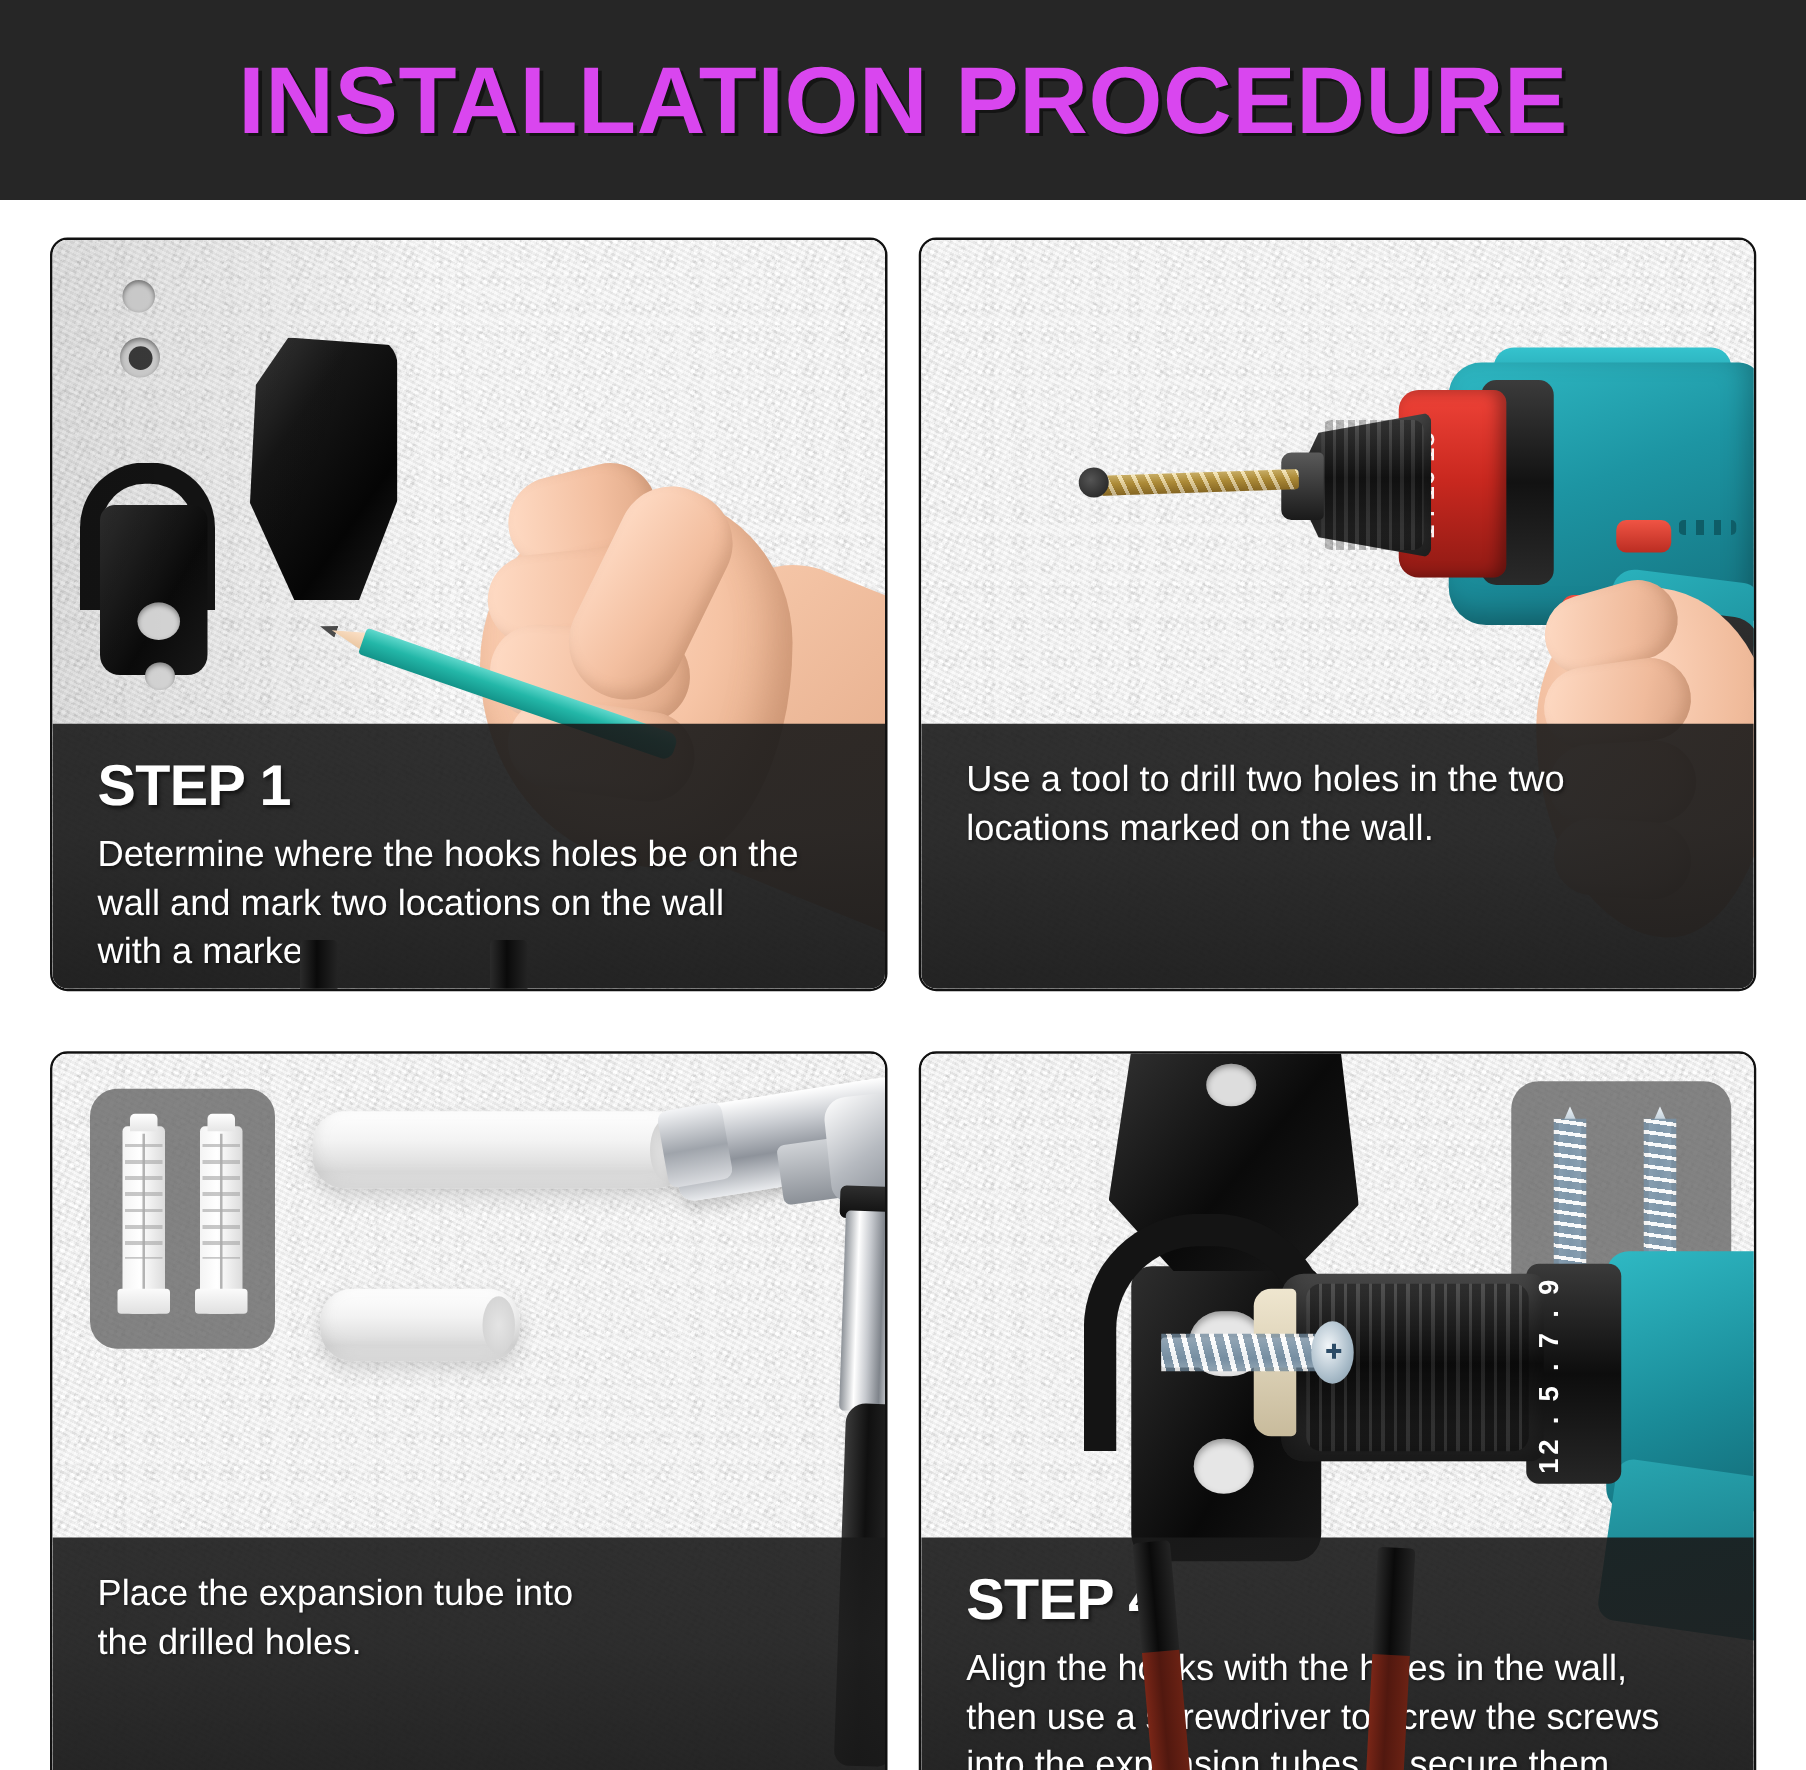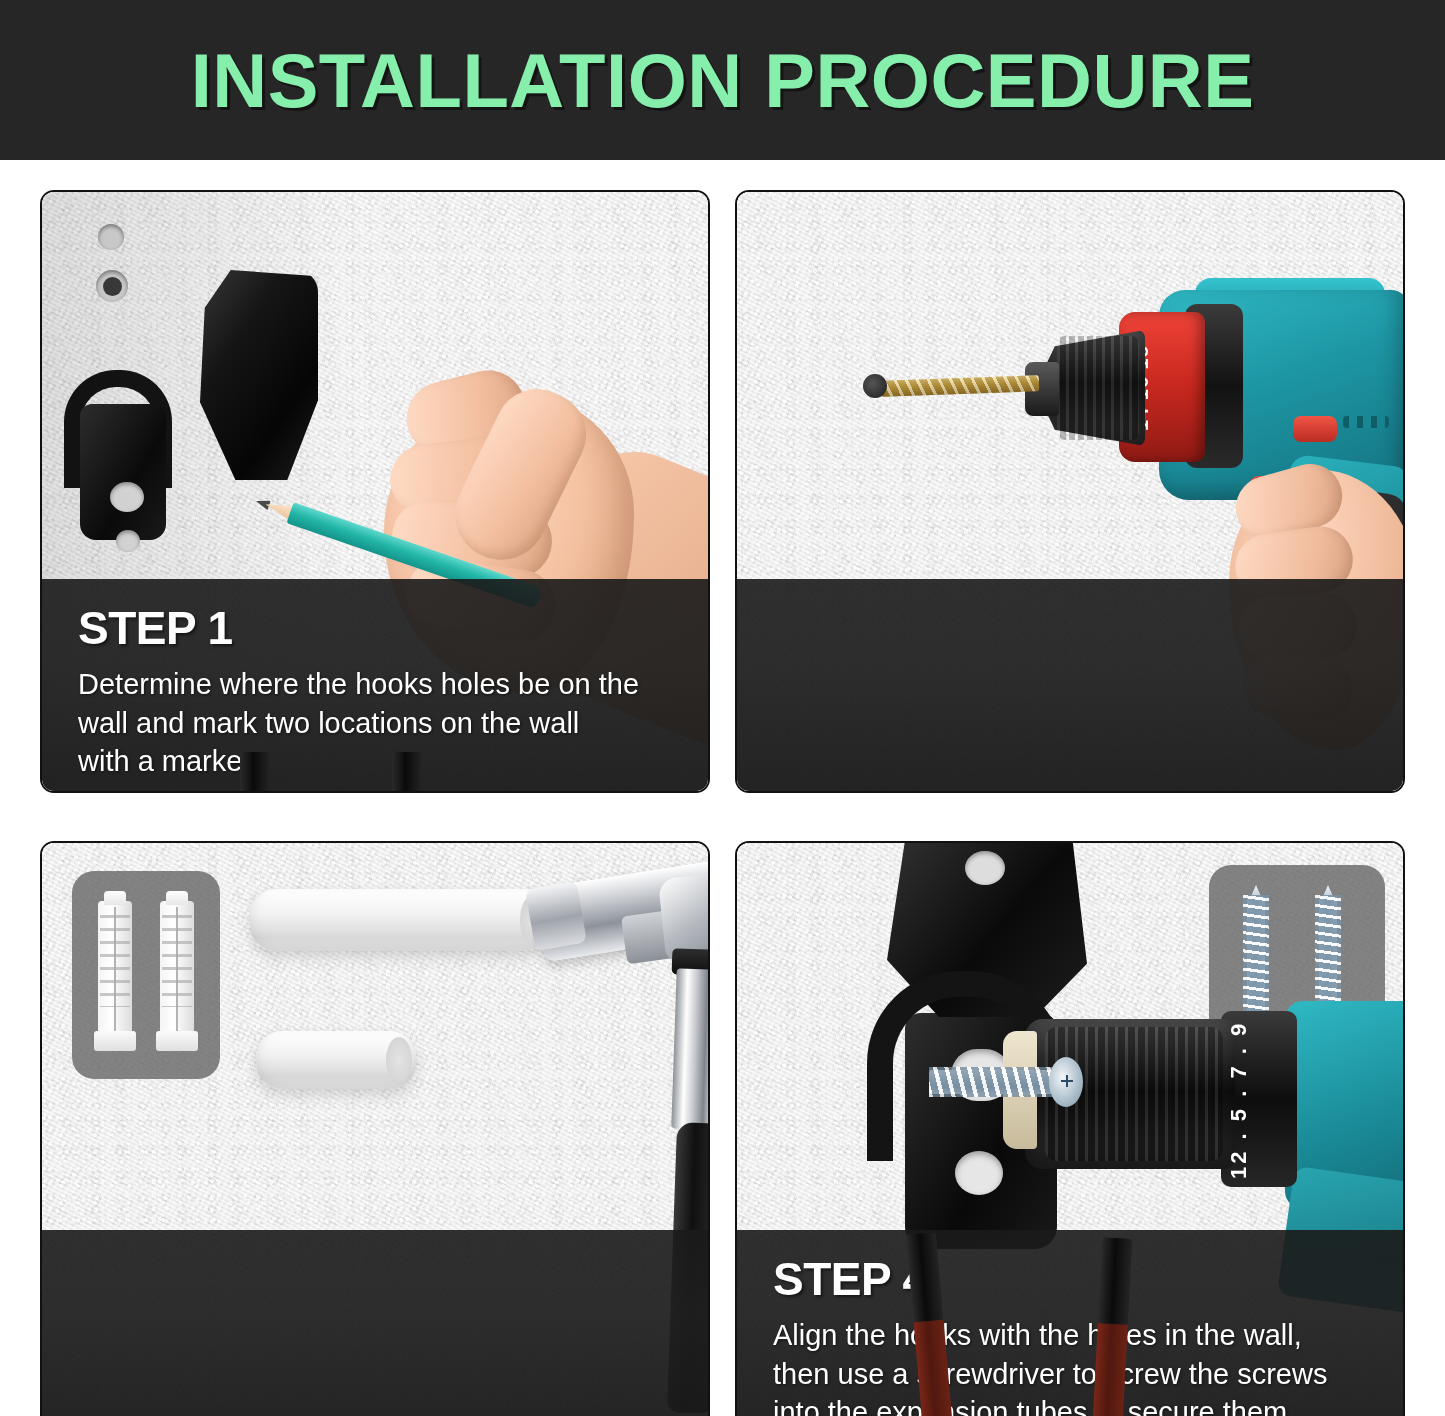--- a/index.html
+++ b/index.html
@@ -21,21 +21,21 @@
     display: flex;
     align-items: center;
     justify-content: center;
     overflow: hidden;
   }
   .header-title {
     font-family: "Liberation Sans", sans-serif;
     font-weight: bold;
     font-size: 76px;
     letter-spacing: 0.5px;
-    color: #86efac;
+    color: #d946ef;
     text-shadow: 3px 3px 0 rgba(0,0,0,0.45);
     white-space: nowrap;
     transform: scaleX(1.0);
   }
 
   
   .grid {
     position: relative;
     width: 1287px;
     height: 1256px;
@@ -755,20 +755,22 @@
 
     <div class="s2-hand">
       <div class="s2-palm"></div>
       <div class="s2-f s2-f1"></div>
       <div class="s2-f s2-f2"></div>
       <div class="s2-f s2-f3"></div>
       <div class="s2-f s2-f4"></div>
     </div>
 
     <div class="caption short">
+      <div class="step-desc">Use a tool to drill two holes in the two
+locations marked on the wall.</div>
     </div>
   </div>
 
   <div class="card">
     <div class="wall"></div>
 
     <div class="inset-panel s3-anchor-panel">
       <div class="anchor a1">
         <div class="tip"></div>
           <div class="collar"></div>
@@ -786,20 +788,22 @@
       <div class="h-head"></div>
       <div class="h-face"></div>
       <div class="h-neck"></div>
       <div class="h-peen"></div>
       <div class="h-ferrule"></div>
       <div class="h-shaft"></div>
       <div class="h-grip"></div>
     </div>
 
     <div class="caption short">
+      <div class="step-desc">Place the expansion tube into
+the drilled holes.</div>
     </div>
   </div>
 
   <div class="card">
     <div class="wall"></div>
 
     <div class="s4-plate-top"></div>
     <div class="s4-hole-top"></div>
     <div class="s4-lowerplate"></div>
     <div class="s4-arm"></div>

